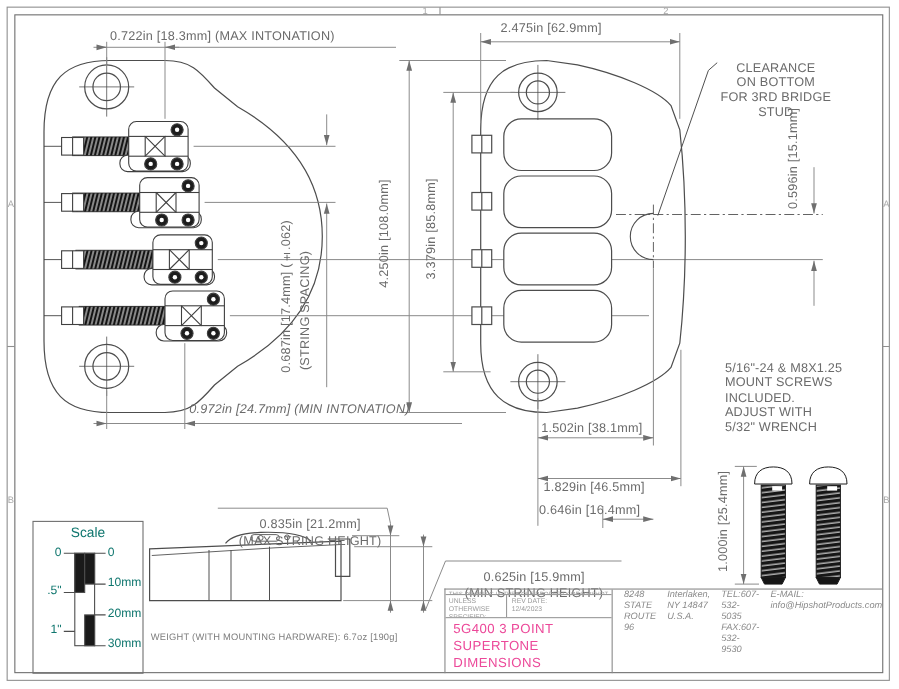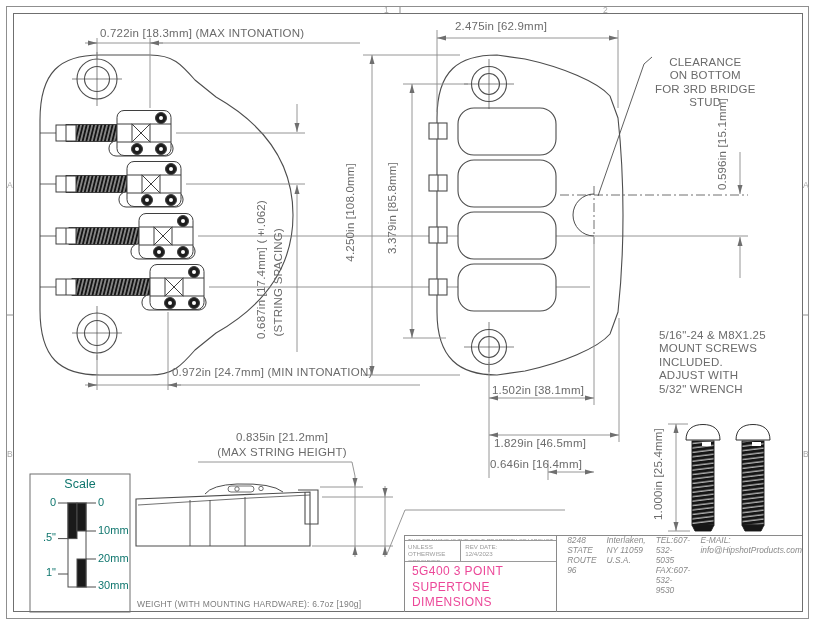--- a/index.html
+++ b/index.html
@@ -3,21 +3,21 @@
 <meta charset="utf-8">
 <style>
   html,body{margin:0;padding:0;background:#ffffff;}
   #page{position:relative;width:817px;height:626px;background:#fff;overflow:hidden;
         font-family:"Liberation Sans", sans-serif;}
   svg{position:absolute;left:0;top:0;}
   .t{position:absolute;white-space:nowrap;font-size:11.5px;color:#6b6b6b;letter-spacing:.2px;}
   .vt{position:absolute;writing-mode:vertical-rl;transform:rotate(180deg);white-space:nowrap;
       font-size:11.5px;color:#6b6b6b;letter-spacing:.2px;}
   .pre{white-space:pre-line;line-height:13.4px;}
-  .ctr{text-align:center;}
+  .ctr{text-align:center;margin-top:40px;}
   .zl{position:absolute;font-size:8.5px;color:#a9a9a9;}
   .small{font-size:8.5px;color:#7d7d7d;}
   .sclbl{position:absolute;font-size:11px;color:#0f766e;}
   
   #tb{position:absolute;left:404px;top:535px;width:398px;height:77px;box-sizing:border-box;
       border-left:1px solid #8a8a8a;border-top:1px solid #8a8a8a;display:flex;}
   #tb .left{width:229px;box-sizing:border-box;border-right:1px solid #8a8a8a;display:flex;flex-direction:column;}
   #tb .legal{height:24px;box-sizing:border-box;border-bottom:1px solid #9a9a9a;
       font-size:5.6px;line-height:6.6px;color:#9b9b9b;padding:2px 3px;overflow:hidden;}
   #tb .specrow{height:21px;box-sizing:border-box;border-bottom:1px solid #9a9a9a;display:flex;}
@@ -310,52 +310,56 @@
         <line x1="86" y1="587" x2="96" y2="587"></line>
   </g>
 </svg>
 
   <div class="t" style="left:100px;top:27px;">0.722in [18.3mm]  (MAX INTONATION)</div>
   <div class="t" style="left:455px;top:20px;">2.475in [62.9mm]</div>
   <div class="t pre" style="left:655px;top:56px;text-align:center;">CLEARANCE
 ON BOTTOM
 FOR 3RD BRIDGE
 STUD</div>
-  <div class="t" style="left:172px;top:366px;">0.972in [24.7mm]  (MIN INTONATION)</div>
+  <div class="t" style="left:172px;top:366px;font-style:italic;">0.972in [24.7mm]  (MIN INTONATION)</div>
   <div class="t" style="left:492px;top:384px;">1.502in [38.1mm]</div>
   <div class="t" style="left:494px;top:421px;margin-top:16px;">1.829in [46.5mm]</div>
   <div class="t" style="left:490px;top:458px;">0.646in [16.4mm]</div>
   <div class="t pre" style="left:659px;top:329px;">5/16"-24 &amp; M8X1.25
 MOUNT SCREWS
 INCLUDED.
 ADJUST WITH
 5/32" WRENCH</div>
 
   <div class="vt" style="left:344px;top:163px;">4.250in [108.0mm]</div>
   <div class="vt" style="left:386px;top:162px;">3.379in [85.8mm]</div>
   <div class="vt" style="left:255px;top:200px;">0.687in [17.4mm] (±.062)</div>
   <div class="vt" style="left:272px;top:228px;">(STRING SPACING)</div>
   <div class="vt" style="left:716px;top:98px;">0.596in [15.1mm]</div>
   <div class="vt" style="left:652px;top:428px;">1.000in [25.4mm]</div>
 
   <div class="t ctr" style="left:196px;top:430px;width:172px;line-height:14.5px;">
     <div>0.835in [21.2mm]</div>
     <div>(MAX STRING HEIGHT)</div>
   </div>
+  <div class="t ctr" style="left:403px;top:478px;width:165px;line-height:14.5px;">
+    <div>0.625in [15.9mm]</div>
+    <div>(MIN STRING HEIGHT)</div>
+  </div>
 
   <div class="sclbl" style="left:55px;top:477px;width:50px;text-align:center;font-size:12.5px;">Scale</div>
   <div class="sclbl" style="left:40px;top:496px;width:16px;text-align:right;">0</div>
   <div class="sclbl" style="left:32px;top:531px;width:24px;text-align:right;">.5"</div>
   <div class="sclbl" style="left:36px;top:566px;width:20px;text-align:right;">1"</div>
   <div class="sclbl" style="left:98px;top:496px;">0</div>
   <div class="sclbl" style="left:98px;top:524px;">10mm</div>
   <div class="sclbl" style="left:98px;top:552px;">20mm</div>
   <div class="sclbl" style="left:98px;top:579px;">30mm</div>
 
-  <div class="t small" style="left:137px;top:599px;">WEIGHT (WITH MOUNTING HARDWARE): 6.7oz [190g]</div>
+  <div class="t small" style="left:137px;top:574px;">WEIGHT (WITH MOUNTING HARDWARE): 6.7oz [190g]</div>
 
   <div class="zl" style="left:384px;top:5px;">1</div>
   <div class="zl" style="left:603px;top:5px;">2</div>
   <div class="zl" style="left:7px;top:180px;">A</div>
   <div class="zl" style="left:7px;top:449px;">B</div>
   <div class="zl" style="left:803px;top:180px;">A</div>
   <div class="zl" style="left:803px;top:449px;">B</div>
 
   <div id="tb">
     <div class="left">
@@ -372,19 +376,19 @@
     <div class="right">
       <div id="logo">
         <div class="gln" style="top:9px;"></div>
         <div class="gln" style="top:30px;"></div>
         <div class="word">HIPSHOT</div>
         <div class="wln" style="top:13px;"></div>
         <div class="wln" style="top:18px;"></div>
         <div class="wln" style="top:23px;"></div>
       </div>
       <div class="addr">8248 STATE ROUTE 96</div>
-      <div class="addr">Interlaken, NY 11059 U.S.A.</div>
+      <div class="addr">Interlaken, NY 14847 U.S.A.</div>
       <div class="addr">TEL:607-532-5035 FAX:607-532-9530</div>
       <div class="addr">E-MAIL: info@HipshotProducts.com</div>
     </div>
   </div>
 
 </div>
 
 </body></html>

